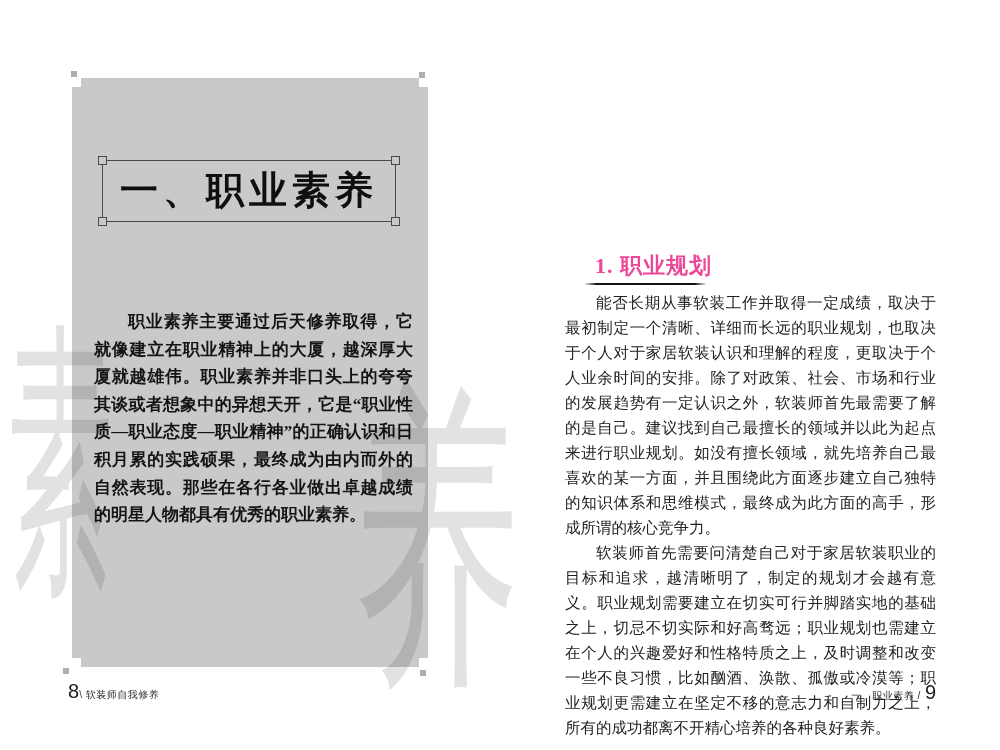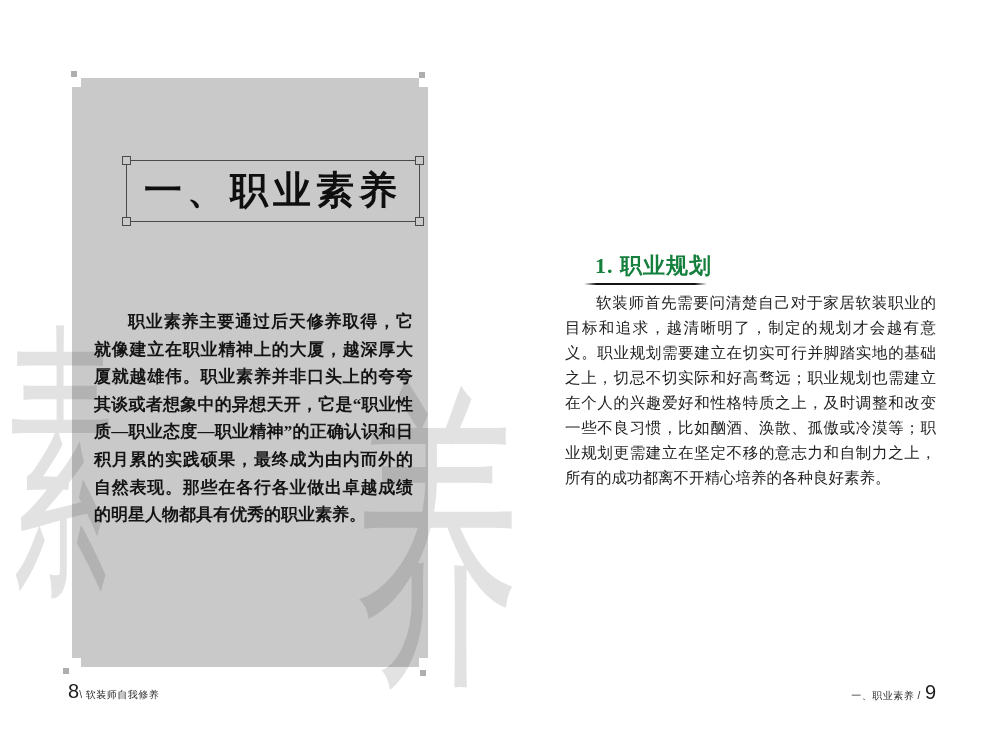--- a/index.html
+++ b/index.html
@@ -50,21 +50,20 @@
   .dot-tl{left:71px;top:71px;}
   .dot-tr{left:419px;top:72px;}
   .dot-bl{left:63px;top:668px;}
   .dot-br{left:420px;top:670px;}
 
   
   .title-box{
     position:absolute;left:30px;top:82px;width:294px;height:62px;
     border:1px solid #4a4a4a;
     box-sizing:border-box;
-    margin-left:24px;
   }
   .title-box .orn{
     position:absolute;width:7px;height:7px;
     border:1px solid #4a4a4a;background:#c9c9c9;
   }
   .orn-tl{left:-5px;top:-5px;}
   .orn-tr{right:-5px;top:-5px;}
   .orn-bl{left:-5px;bottom:-5px;}
   .orn-br{right:-5px;bottom:-5px;}
   .chapter-title{
@@ -81,21 +80,21 @@
     font-weight:bold;font-size:17px;line-height:27.6px;
     color:#141414;text-align:justify;
     z-index:4;
   }
   .left-body p{margin:0;text-indent:2em;}
 
   
   .section-heading{position:absolute;left:595px;top:251px;z-index:4;}
   .section-heading h2{
     margin:0;font-family:"Liberation Serif","DejaVu Serif",serif;
-    font-weight:600;font-size:22px;color:#15803d;letter-spacing:1px;
+    font-weight:600;font-size:22px;color:#ec4899;letter-spacing:1px;
     white-space:nowrap;
   }
   .heading-underline{
     position:absolute;left:-11px;top:32px;width:123px;height:2px;
     background:linear-gradient(90deg,rgba(20,20,20,0) 0%,#141414 10%,#141414 90%,rgba(20,20,20,0) 100%);
     border-radius:1px;
   }
   .right-body{
     position:absolute;left:565px;top:290px;width:371px;
     font-family:"Liberation Sans","DejaVu Sans",sans-serif;
@@ -150,20 +149,21 @@
   <div class="footer footer-left">
     <span class="page-num">8</span><span class="foot-small">\ 软装师自我修养</span>
   </div>
 
   <div class="section-heading">
     <h2>1. 职业规划</h2>
     <div class="heading-underline"></div>
   </div>
 
   <div class="right-body">
+    <p>能否长期从事软装工作并取得一定成绩，取决于最初制定一个清晰、详细而长远的职业规划，也取决于个人对于家居软装认识和理解的程度，更取决于个人业余时间的安排。除了对政策、社会、市场和行业的发展趋势有一定认识之外，软装师首先最需要了解的是自己。建议找到自己最擅长的领域并以此为起点来进行职业规划。如没有擅长领域，就先培养自己最喜欢的某一方面，并且围绕此方面逐步建立自己独特的知识体系和思维模式，最终成为此方面的高手，形成所谓的核心竞争力。</p>
     <p>软装师首先需要问清楚自己对于家居软装职业的目标和追求，越清晰明了，制定的规划才会越有意义。职业规划需要建立在切实可行并脚踏实地的基础之上，切忌不切实际和好高骛远；职业规划也需建立在个人的兴趣爱好和性格特质之上，及时调整和改变一些不良习惯，比如酗酒、涣散、孤傲或冷漠等；职业规划更需建立在坚定不移的意志力和自制力之上，所有的成功都离不开精心培养的各种良好素养。</p>
   </div>
 
   <div class="footer footer-right">
     <span class="foot-small">一、职业素养 /</span><span class="page-num">9</span>
   </div>
 
 </div>
 
 </body></html>

